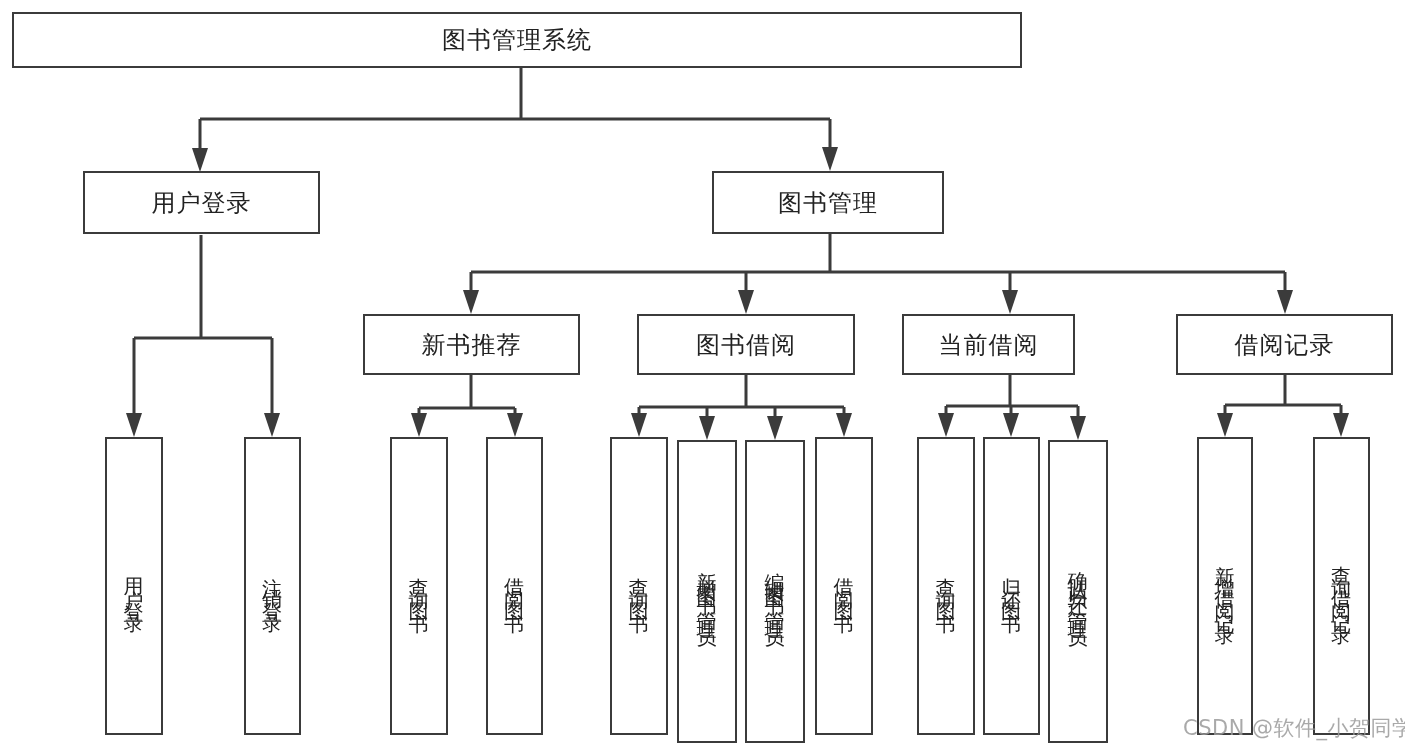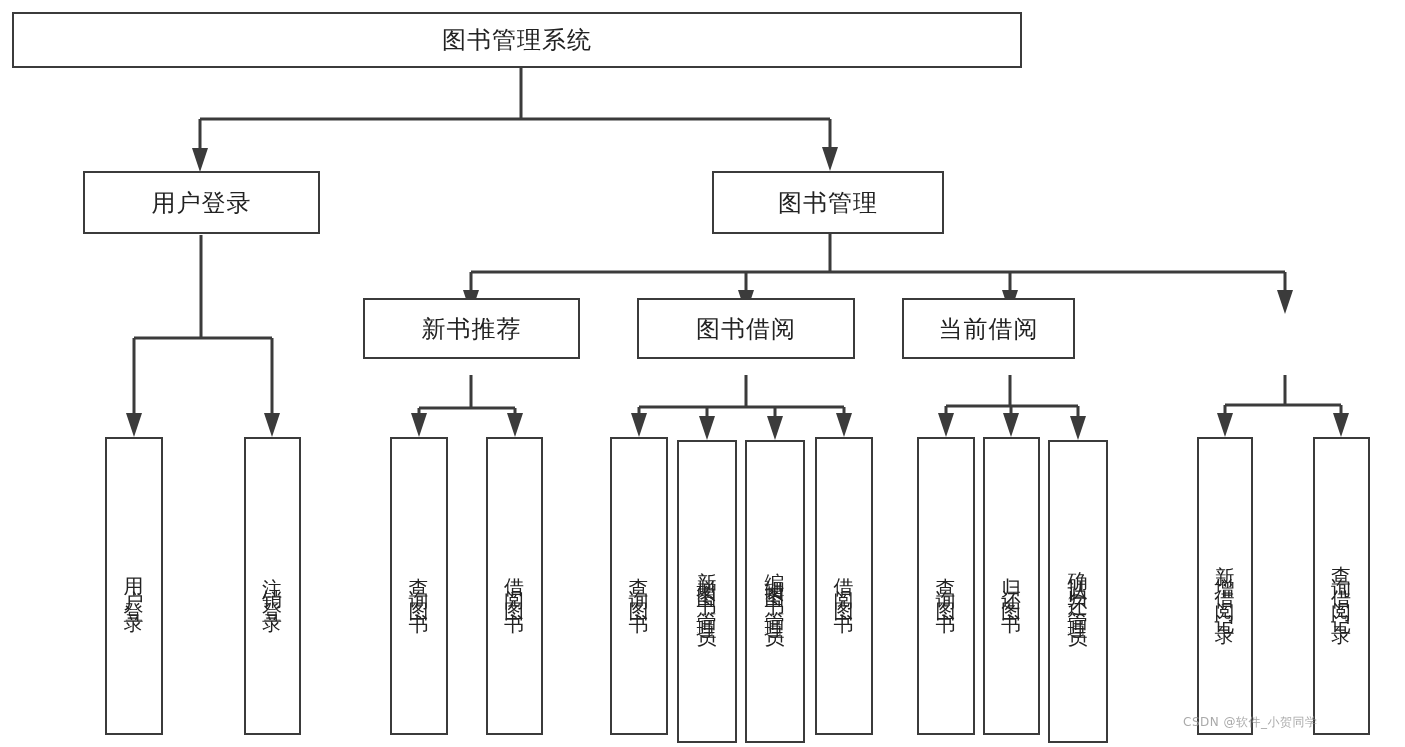--- a/index.html
+++ b/index.html
@@ -19,34 +19,34 @@
     position:absolute;box-sizing:border-box;background:#fff;
     border:2.5px solid var(--line);
     display:flex;align-items:center;justify-content:center;
     color:var(--text);font-size:24px;line-height:1;
     letter-spacing:1px;white-space:nowrap;
   }
   .root{left:12px;top:12px;width:1010px;height:56px;}
   .l2{top:171px;height:63px;}
   .l2a{left:83px;width:237px;}
   .l2b{left:712px;width:232px;}
-  .mid{top:298px;height:61px;}
+  .mid{top:314px;height:61px;}
   .mid1{left:363px;width:217px;}
   .mid2{left:637px;width:218px;}
   .mid3{left:902px;width:173px;}
   .mid4{left:1176px;width:217px;}
   .leaf{
     top:437px;height:298px;
     writing-mode:vertical-rl;text-orientation:mixed;
     font-size:20px;letter-spacing:12px;
   }
   .leaf--tall{top:440px;height:303px;letter-spacing:8px;}
   .watermark{
     position:absolute;left:1183px;top:714px;width:222px;
-    color:var(--wm);font-size:12px;letter-spacing:0.5px;
+    color:var(--wm);font-size:21px;letter-spacing:0.5px;
     opacity:.85;white-space:nowrap;z-index:5;
   }
 </style>
 </head>
 <body>
 
 <div class="canvas">
 
   <svg class="wires" width="1405" height="747" viewBox="0 0 1405 747" xmlns="http://www.w3.org/2000/svg" aria-hidden="true">
     <path d="M521 68 V119 M200 119 H830 M200 119 V150 M830 119 V150
@@ -78,20 +78,21 @@
   </svg>
 
   <div class="box root">图书管理系统</div>
 
   <div class="box l2 l2a">用户登录</div>
   <div class="box l2 l2b">图书管理</div>
 
   <div class="box mid mid1">新书推荐</div>
   <div class="box mid mid2">图书借阅</div>
   <div class="box mid mid3">当前借阅</div>
+  <div class="box mid mid4">借阅记录</div>
 
   <div class="box leaf" style="left:105px;width:58px;">用户登录</div>
   <div class="box leaf" style="left:244px;width:57px;">注销登录</div>
 
   <div class="box leaf" style="left:390px;width:58px;">查询图书</div>
   <div class="box leaf" style="left:486px;width:57px;">借阅图书</div>
 
   <div class="box leaf" style="left:610px;width:58px;">查询图书</div>
   <div class="box leaf leaf--tall" style="left:677px;width:60px;">新增图书（管理员）</div>
   <div class="box leaf leaf--tall" style="left:745px;width:60px;">编辑图书（管理员）</div>

